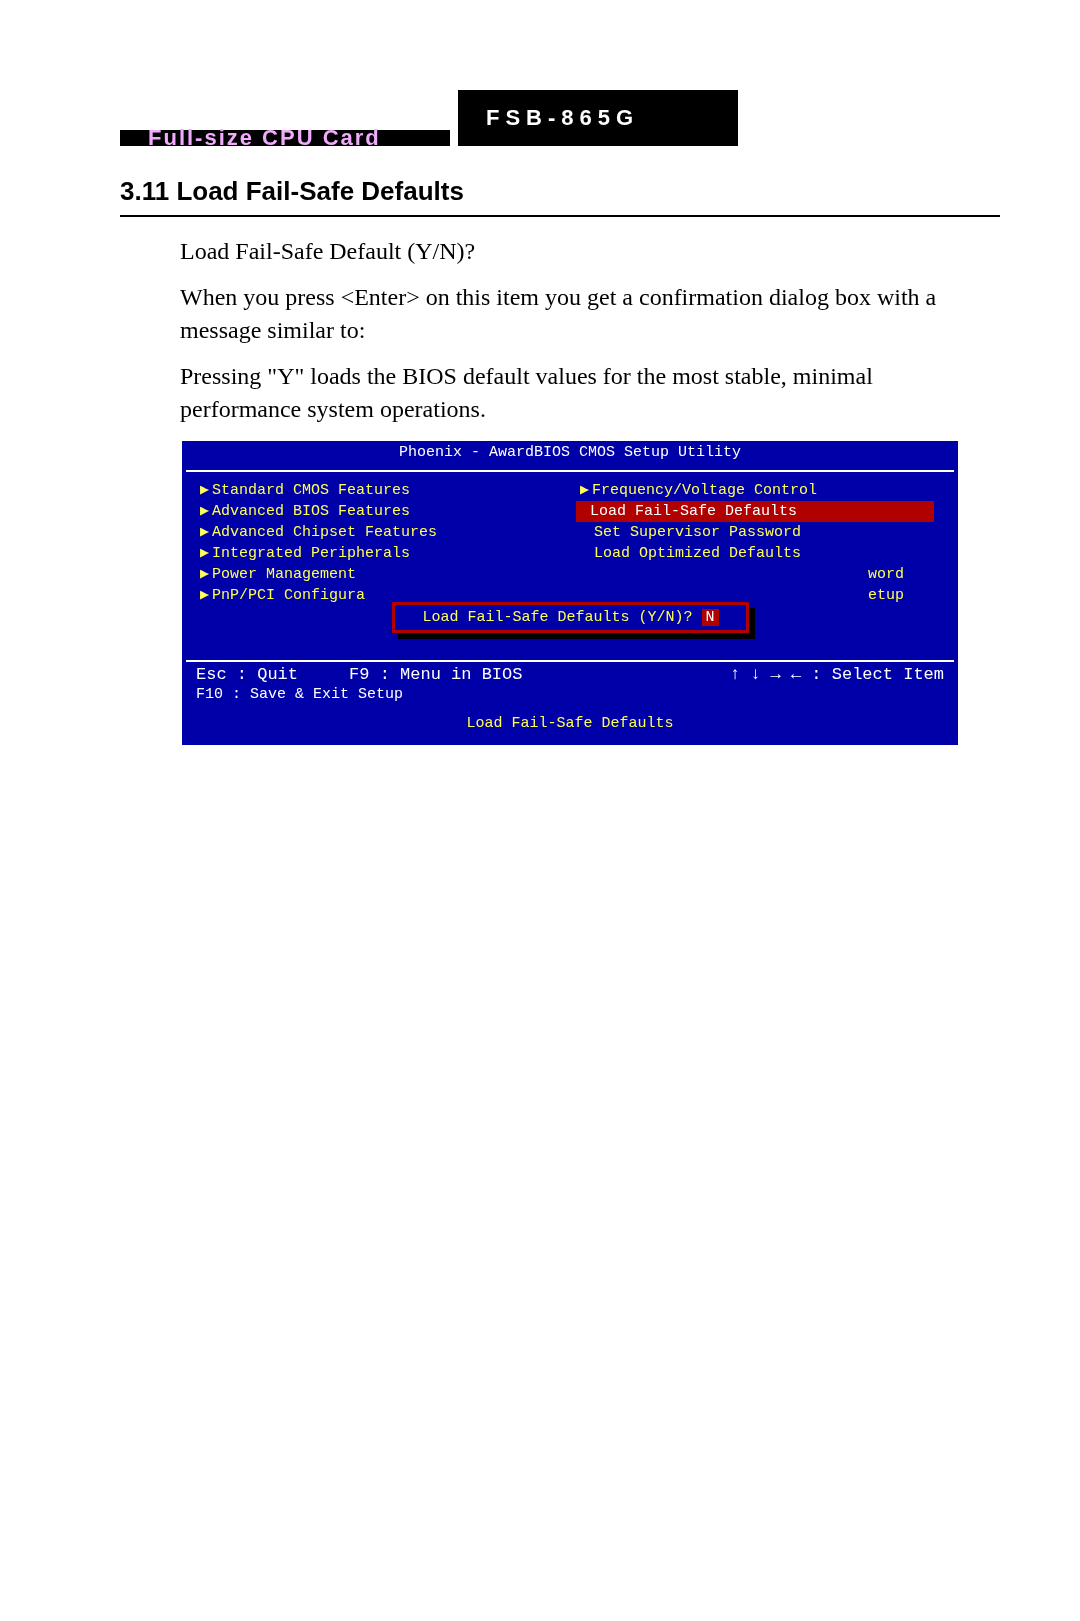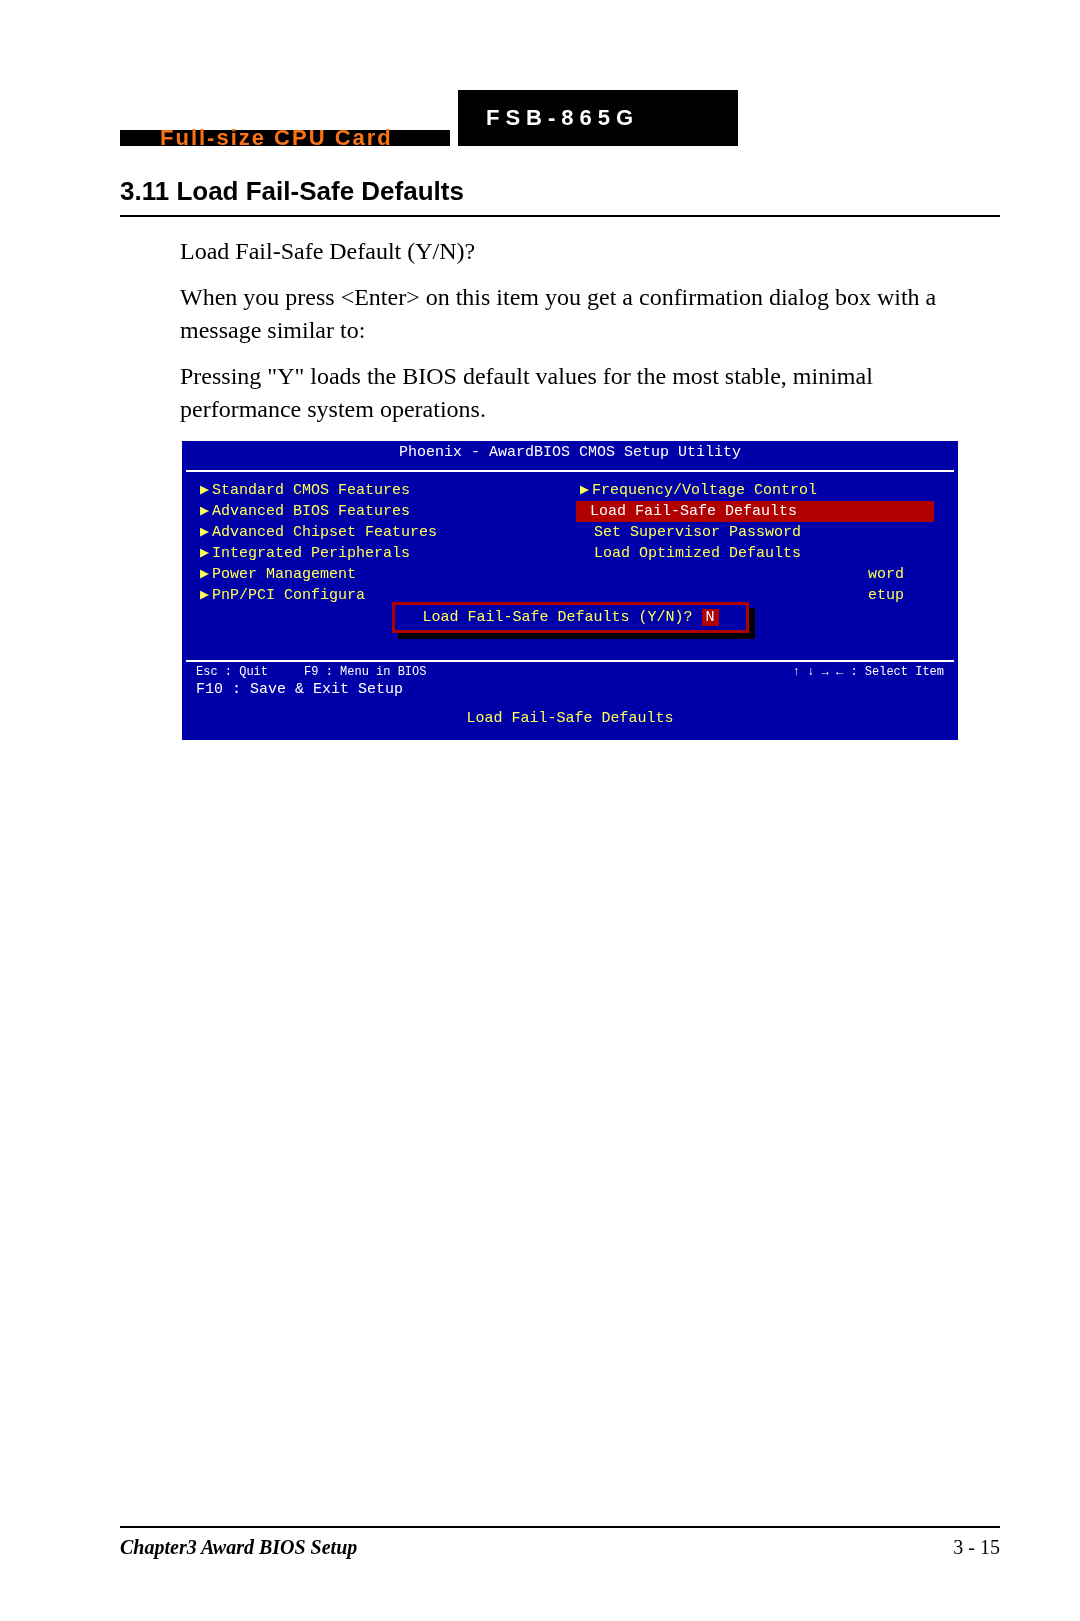--- a/index.html
+++ b/index.html
@@ -17,28 +17,28 @@
     position: relative;
   }
   .header-bar {
     display: flex;
     margin-left: 40px;
     margin-bottom: 30px;
     height: 56px;
   }
   .header-left {
     background: #000;
-    color: #f97316;
+    color: #f0abfc;
     font-family: Arial, sans-serif;
     font-weight: bold;
     font-size: 22px;
     letter-spacing: 2px;
     display: flex;
     align-items: center;
-    padding: 0 40px;
+    padding: 0 28px;
     flex: 0 0 330px;
     margin-top: 40px;
   }
   .header-right {
     background: #000;
     color: #fff;
     font-family: Arial, sans-serif;
     font-weight: bold;
     font-size: 22px;
     letter-spacing: 6px;
@@ -127,21 +127,21 @@
   }
   .bios-dialog .resp {
     background: #b00000;
     color: #fff;
     padding: 0 4px;
   }
   .bios-help {
     margin: 0 4px;
     padding: 4px 10px 4px 10px;
     color: #fff;
-    font-size: 12px;
+    font-size: 17px;
     display: flex;
     justify-content: space-between;
     gap: 9px;
   }
   .bios-help2 {
     margin: 0 4px;
     padding: 0 10px 4px 10px;
     color: #fff;
     font-size: 15px;
   }
@@ -222,21 +222,14 @@
       </div>
     </div>
     <div class="bios-help">
       <span><span>Esc : Quit</span>&nbsp;&nbsp;&nbsp;&nbsp;&nbsp;<span>F9 : Menu in BIOS</span></span>
       <span>↑ ↓ → ←   : Select Item</span>
     </div>
     <div class="bios-help2">F10 : Save &amp; Exit Setup</div>
     <div class="bios-footer">Load Fail-Safe Defaults</div>
   </div>
 
-  <div class="page-footer">
-    <hr class="footer-rule">
-    <div class="footer-row">
-      <span class="footer-left">Chapter3 Award BIOS Setup</span>
-      <span class="footer-right">3 - 15</span>
-    </div>
-  </div>
 
 </div>
 
 </body></html>

